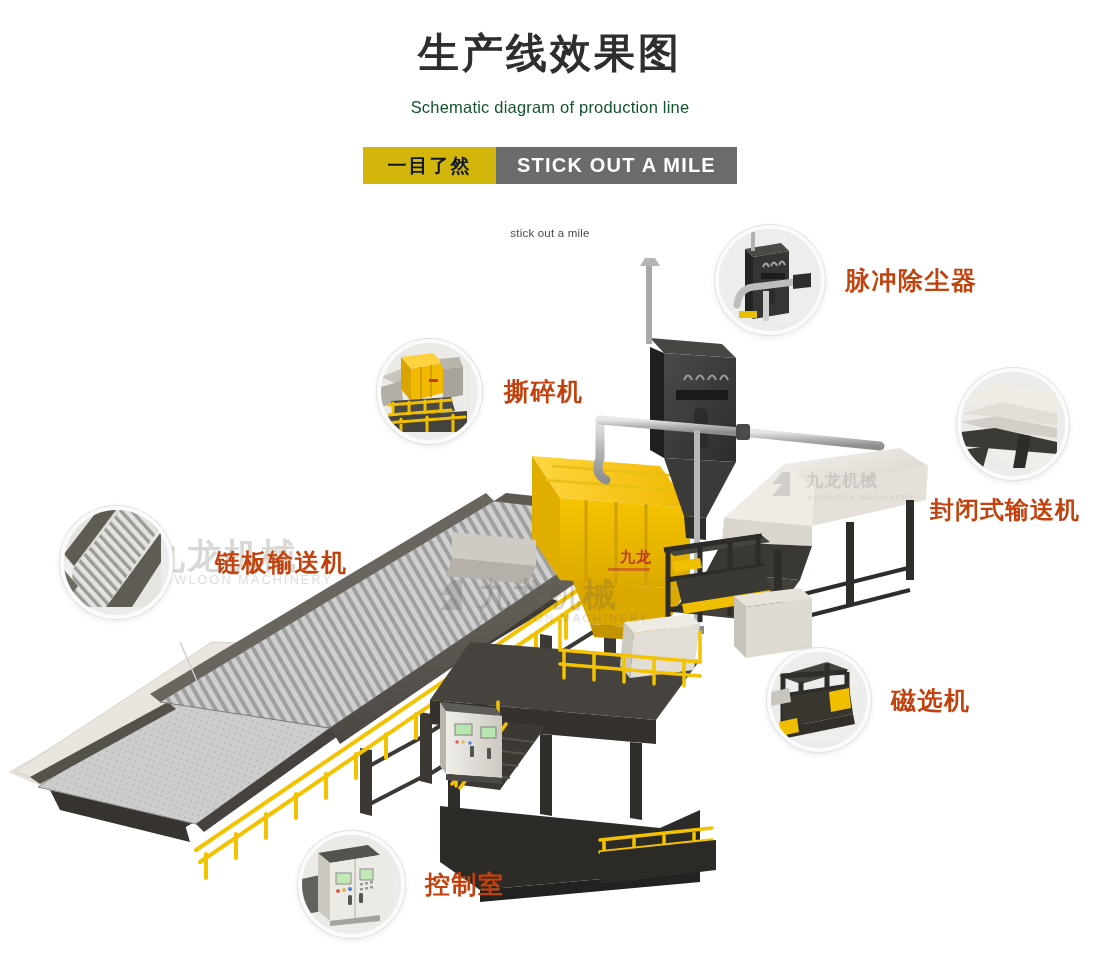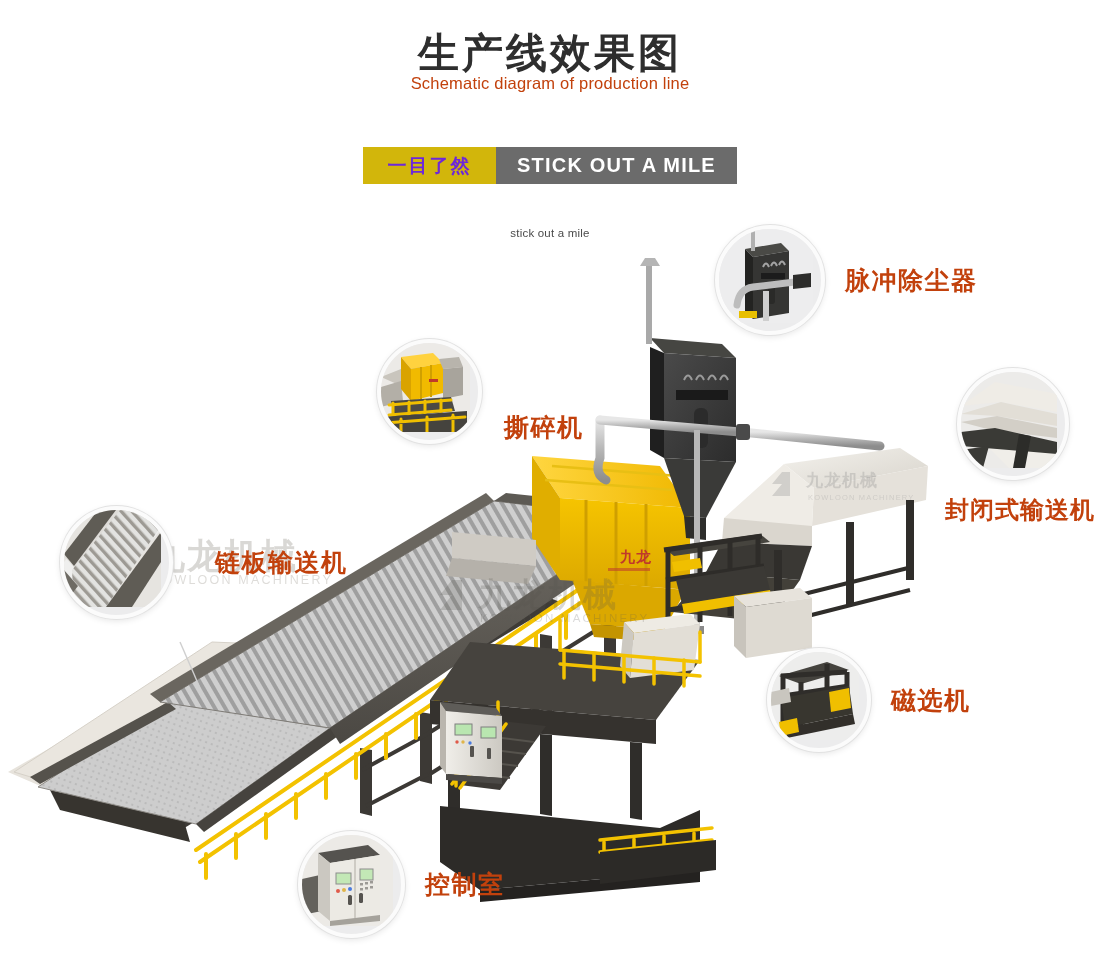--- a/index.html
+++ b/index.html
@@ -13,67 +13,67 @@
   }
   #page{position:relative;width:1100px;height:777px;background:#fff;}
 
   
   .hdr{position:absolute;left:0;top:0;width:1100px;text-align:center;}
   .hdr-title{
     font-size:41px;font-weight:bold;color:#2e2e2e;
     letter-spacing:3px;line-height:1;margin-top:33px;
   }
   .hdr-sub{
-    font-size:16.5px;color:#c2410c;letter-spacing:.2px;
+    font-size:16.5px;color:#14532d;margin-top:24px;letter-spacing:.2px;
     font-weight:400;
   }
   .band{
     position:absolute;left:363px;top:147px;
     width:374px;height:37px;display:flex;align-items:stretch;
   }
   .band-cn{
-    width:133px;background:#d2b60b;color:#6d28d9;
+    width:133px;background:#d2b60b;color:#0f172a;
     display:flex;align-items:center;justify-content:center;
     font-size:19px;font-weight:bold;letter-spacing:2px;
   }
   .band-en{
     flex:1;background:#6b6b6b;color:#ffffff;
     display:flex;align-items:center;justify-content:center;
     font-size:20px;font-weight:bold;letter-spacing:1.2px;
   }
   .tiny-note{
     position:absolute;left:0;top:227px;width:1100px;text-align:center;
     font-size:11.5px;color:#4a4a4a;letter-spacing:.2px;
   }
 
   
   .scene{position:absolute;left:0;top:250px;width:1100px;height:706px;}
   .scene svg{display:block;}
 
   
   .callout{position:absolute;display:flex;align-items:center;}
-  .callout.stacked{display:block;text-align:right;}
+  .callout.stacked{display:block;text-align:left;}
   .bubble{
     border-radius:50%;
     background:#ececed;
     border:4px solid #fbfbfb;
     box-shadow:0 0 0 1px #e2e2e2, 0 2px 6px rgba(0,0,0,.10);
     overflow:hidden;position:relative;flex:none;
   }
   .bubble svg{display:block;}
   .co-label{
     font-size:25px;font-weight:bold;color:#c2410c;letter-spacing:1.5px;
     white-space:nowrap;
   }
 
   #co-pulse{left:715px;top:225px;}
   #co-pulse .bubble{width:102px;height:102px;}
   #co-pulse .co-label{margin-left:20px;}
 
-  #co-shred{left:377px;top:339px;align-items:flex-end;}
+  #co-shred{left:377px;top:339px;}
   #co-shred .bubble{width:97px;height:97px;}
   #co-shred .co-label{margin-left:22px;}
 
   #co-chain{left:60px;top:506px;gap:22px;}
   #co-chain .bubble{width:105px;height:105px;}
   #co-chain .co-label{margin-left:20px;}
 
   #co-closed{left:930px;top:368px;width:165px;}
   #co-closed .bubble{width:104px;height:104px;margin:0 auto;}
   #co-closed .co-label{margin-top:14px;font-size:24px;letter-spacing:1px;}

